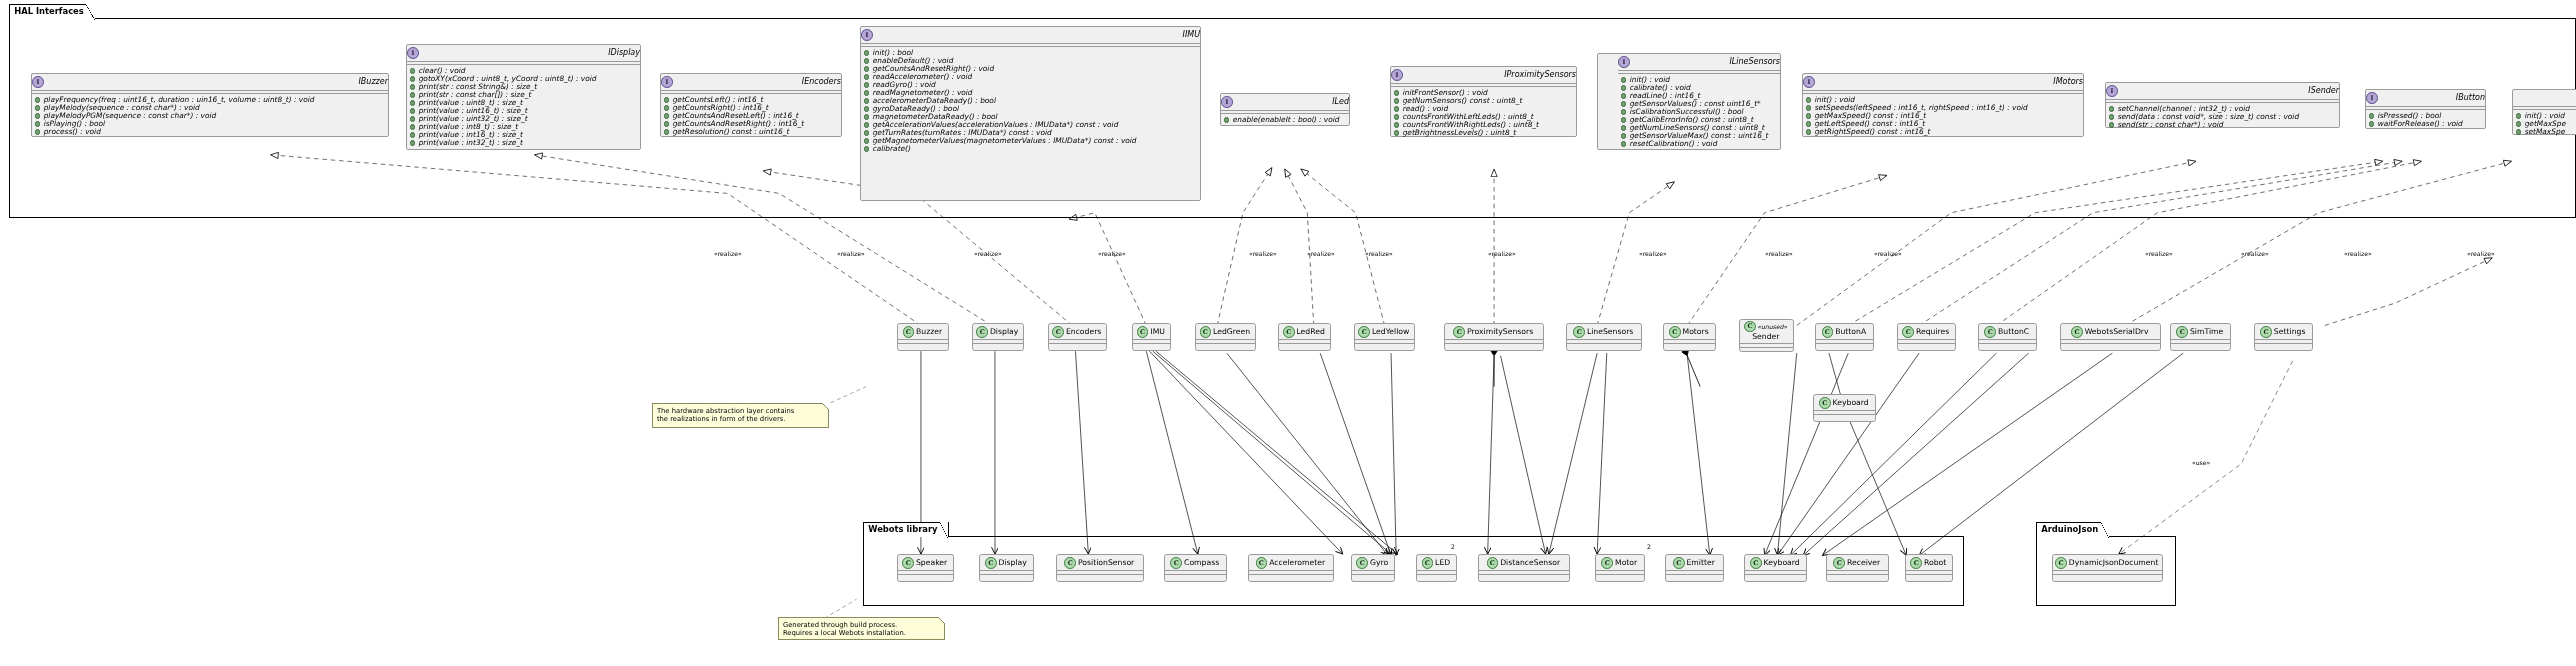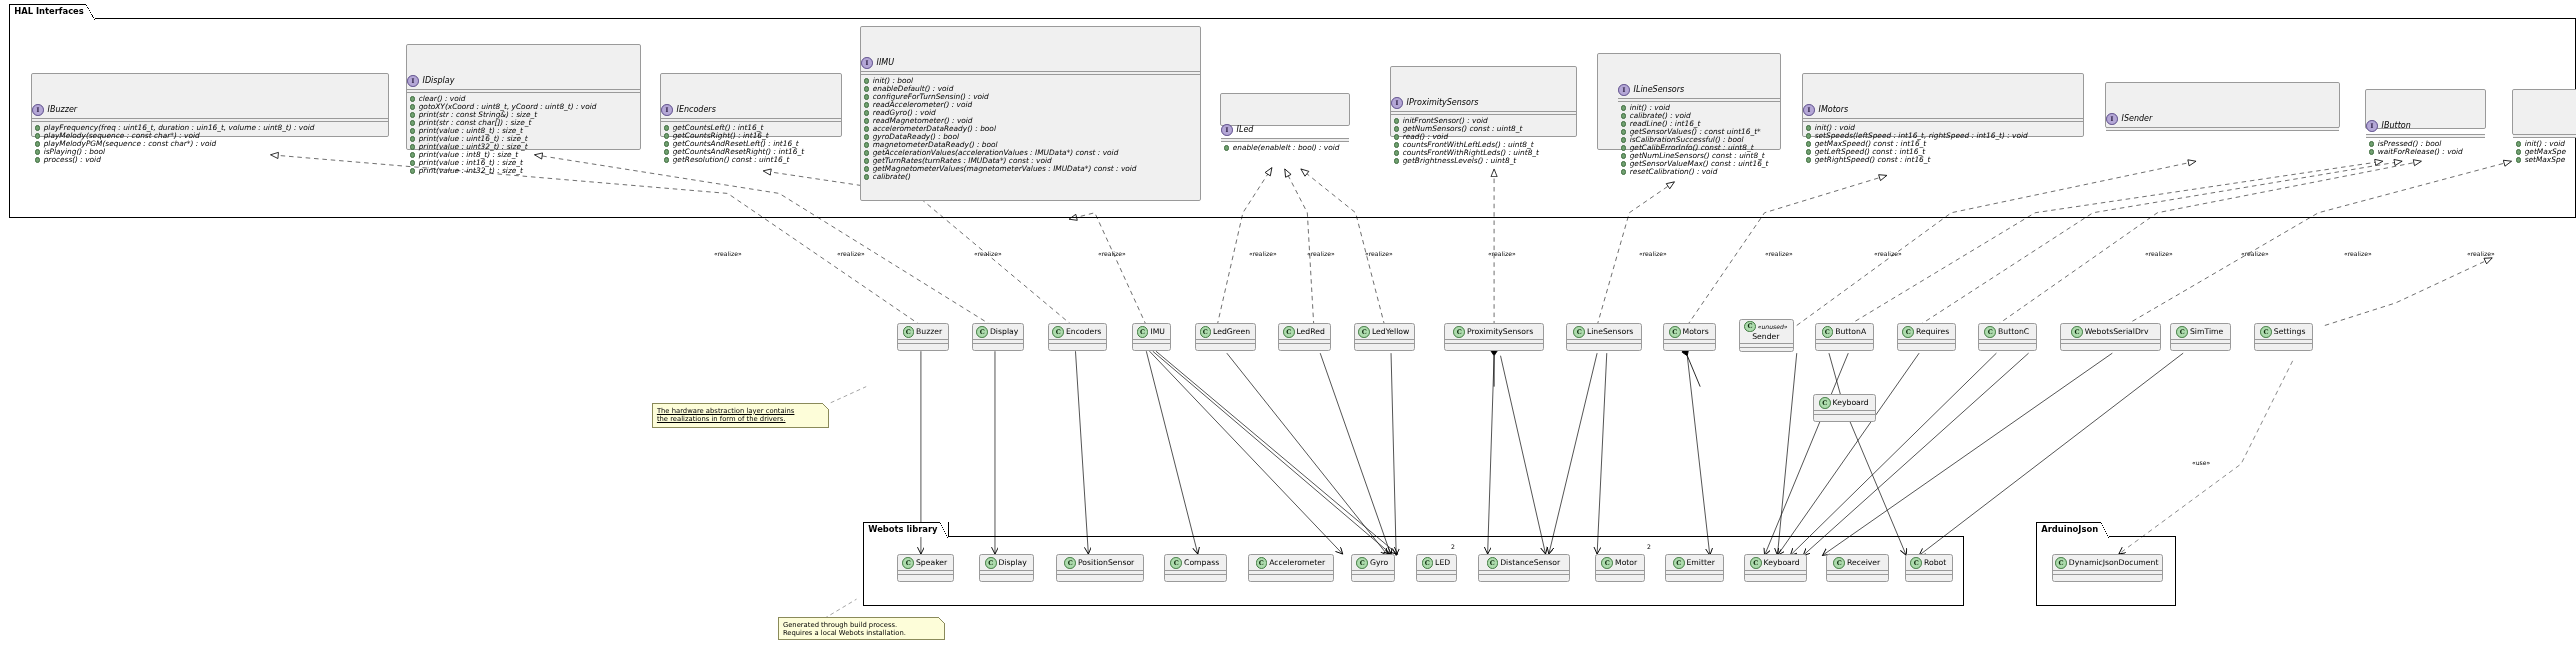--- a/index.html
+++ b/index.html
@@ -22,22 +22,22 @@
     background:linear-gradient(to bottom left, #fff 49.6%, #000 49.6%, #000 53%, transparent 53%);
   }
 
   
   .iface{
     position:absolute;box-sizing:border-box;
     background:#f0f0f0;border:0.6px solid #9a9a9a;border-radius:1.9px;
     box-shadow:0 0 0 0 rgba(0,0,0,0);
   }
   .iface-hdr{
-    height:15.5px;display:flex;align-items:center;justify-content:flex-start;
-    border-bottom:0.6px solid #9a9a9a;gap:3.9px;margin-top:28px;
+    height:15.5px;display:flex;align-items:center;justify-content:space-between;
+    border-bottom:0.6px solid #9a9a9a;gap:3.9px;
   }
   .iface-hdr .nm{font-style:italic;font-size:8px;color:#000;white-space:nowrap;}
   .icon-i{
     width:9.7px;height:9.7px;border-radius:50%;
     background:#b4a7d6;border:0.6px solid #5b4b8a;
     font-size:6.1px;font-weight:bold;color:#1d1033;
     display:flex;align-items:center;justify-content:center;
     font-family:"DejaVu Serif","Liberation Serif",serif;line-height:1;
   }
   .iface-sep{height:2.6px;border-bottom:0.6px solid #9a9a9a;background:#f0f0f0;}
@@ -301,21 +301,21 @@
       <div class="op">
           <span class="dot"></span>
           <span>init() : bool</span>
         </div>
       <div class="op">
           <span class="dot"></span>
           <span>enableDefault() : void</span>
         </div>
       <div class="op">
           <span class="dot"></span>
-          <span>configureForTurnSensin() : void</span>
+          <span>getCountsAndResetRight() : void</span>
         </div>
       <div class="op">
           <span class="dot"></span>
           <span>readAccelerometer() : void</span>
         </div>
       <div class="op">
           <span class="dot"></span>
           <span>readGyro() : void</span>
         </div>
       <div class="op">
@@ -476,20 +476,34 @@
         </div>
     </div>
   </div>
 
   <div class="iface" style="left:2105px;top:82px;width:235px;height:46px;">
     <div class="iface-hdr">
       <span class="icon-i">I</span>
       <span class="nm">ISender</span>
     </div>
     <div class="iface-sep"></div>
+    <div class="ops">
+      <div class="op">
+          <span class="dot"></span>
+          <span>setChannel(channel : int32_t) : void</span>
+        </div>
+      <div class="op">
+          <span class="dot"></span>
+          <span>send(data : const void*, size : size_t) const : void</span>
+        </div>
+      <div class="op">
+          <span class="dot"></span>
+          <span>send(str : const char*) : void</span>
+        </div>
+    </div>
   </div>
 
   <div class="iface" style="left:2365px;top:89px;width:121px;height:40px;">
     <div class="iface-hdr">
       <span class="icon-i">I</span>
       <span class="nm">IButton</span>
     </div>
     <div class="iface-sep"></div>
     <div class="ops">
       <div class="op">
@@ -536,21 +550,21 @@
   <div class="elabel" style="left:1765px;top:250px;">«realize»</div>
   <div class="elabel" style="left:1874px;top:250px;">«realize»</div>
   <div class="elabel" style="left:2145px;top:250px;">«realize»</div>
   <div class="elabel" style="left:2241px;top:250px;">«realize»</div>
   <div class="elabel" style="left:2344px;top:250px;">«realize»</div>
   <div class="elabel" style="left:2467px;top:250px;">«realize»</div>
   <div class="elabel" style="left:2192px;top:459px;">«use»</div>
   <div class="elabel" style="left:1451px;top:543px;">2</div>
   <div class="elabel" style="left:1647px;top:543px;">2</div>
 
-  <div class="note" style="left:652px;top:403px;width:177px;height:24.5px;text-decoration:underline;">The hardware abstraction layer contains
+  <div class="note" style="left:652px;top:403px;width:177px;height:24.5px;">The hardware abstraction layer contains
 the realizations in form of the drivers.</div>
 
 
   <div class="cls" style="left:897px;top:323px;width:52px;height:28px;">
     <div class="cls-hdr">
       <span class="icon-c">C</span>
       <span class="nm">Buzzer</span>
     </div>
     <div class="cls-row"></div>
     <div class="cls-row last"></div>

